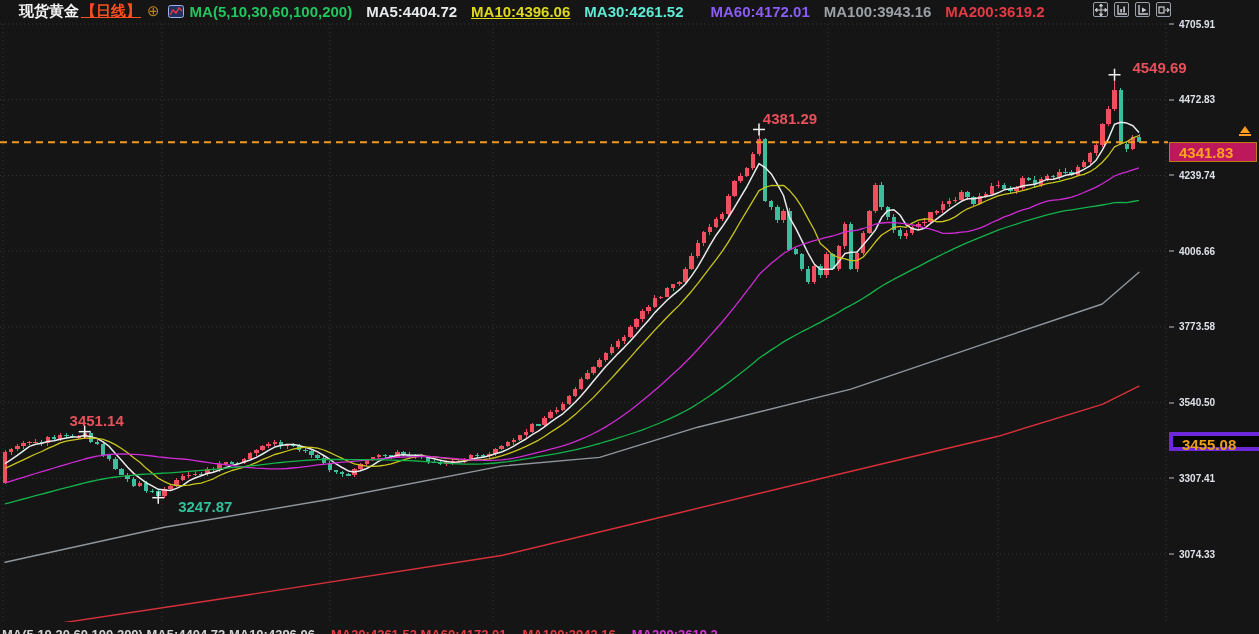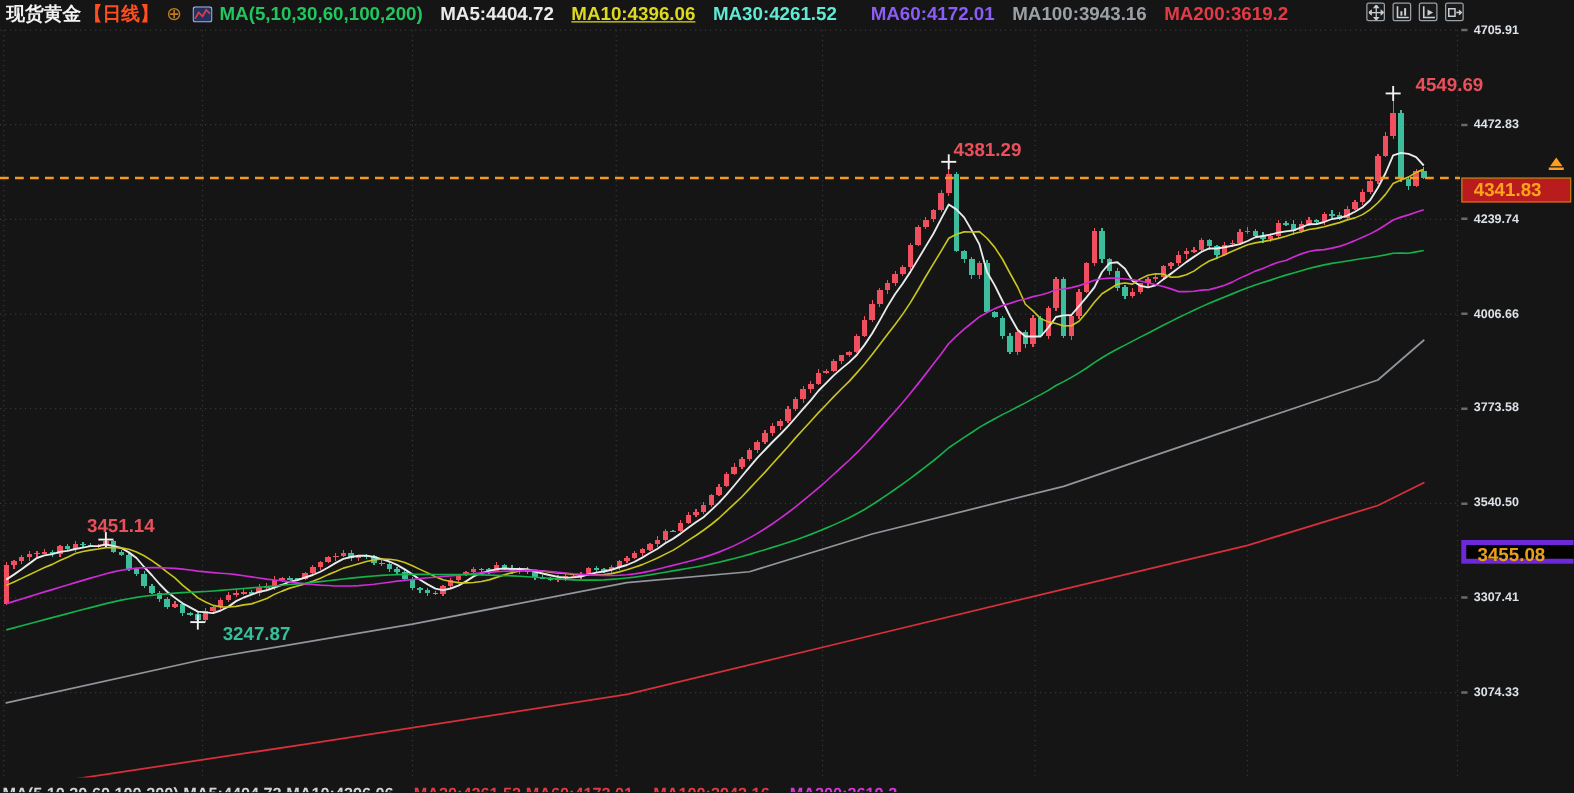--- a/index.html
+++ b/index.html
@@ -1,36 +1,36 @@
 <!DOCTYPE html>
 <html><head>
 <meta charset="utf-8">
 <style>
   html,body{margin:0;padding:0;background:#151515;}
   #app{position:relative;width:1259px;height:634px;background:#151515;overflow:hidden;
        font-family:"Liberation Sans","DejaVu Sans",sans-serif;}
   #plot{position:absolute;left:0;top:0;}
   
-  #header{position:absolute;left:5px;top:1px;height:20px;display:flex;align-items:center;
+  #header{position:absolute;left:19px;top:1px;height:20px;display:flex;align-items:center;
           font-size:15px;font-weight:bold;white-space:nowrap;z-index:5;}
   .title{color:#f2f2f2;}
-  .timeframe{color:#ff4e1f;margin-left:2px;}
+  .timeframe{color:#ff4e1f;margin-left:2px;text-decoration:underline;}
   .plus{color:#bf7d1d;margin-left:6px;font-weight:normal;font-size:15px;cursor:pointer;}
   .mini-chart-icon{margin-left:8px;display:inline-flex;}
   .ma-label{color:#22c55e;margin-left:6px;}
   .ma-value{margin-left:14px;}
   
   #toolbar{position:absolute;right:88px;top:2px;display:flex;gap:6px;z-index:6;}
   .tbtn{width:15px;height:15px;border:1px solid #99a0a8;border-radius:2px;background:#1a1a1a;
         display:flex;align-items:center;justify-content:center;padding:0;cursor:pointer;}
   
   .axis-label{position:absolute;left:1179px;width:78px;height:19px;line-height:19px;
               font-size:10px;font-weight:bold;color:#dde1e8;z-index:4;}
   .tickmark{position:absolute;left:1169px;width:5px;height:2px;background:#6a6a6a;z-index:4;}
-  #current-badge{position:absolute;left:1169px;top:142px;width:88px;height:20px;background:#b91c1c;
+  #current-badge{position:absolute;left:1169px;top:142px;width:88px;height:20px;background:#be185d;
                  border:1px solid #b97b12;color:#ffa21c;font-size:15px;font-weight:bold;
                  line-height:19px;padding-left:9px;box-sizing:border-box;z-index:7;}
   #level-badge{position:absolute;left:1169px;top:428px;width:108px;height:19px;background:#030300;
                border:4px solid #6d28d9;color:#e8a018;font-size:15px;font-weight:bold;
                line-height:17px;padding-left:9px;box-sizing:border-box;z-index:7;}
   #scroll-marker{position:absolute;left:1240px;top:126px;z-index:8;}
   #scroll-marker .tri{width:0;height:0;border-left:5px solid transparent;border-right:5px solid transparent;
                       border-bottom:7px solid #ff9d1e;}
   #scroll-marker .base{width:12px;height:2px;background:#ff9d1e;margin:1px 0 0 -1px;}
   #watermark{position:absolute;right:16px;top:574px;font-size:40px;color:#c7cad0;

